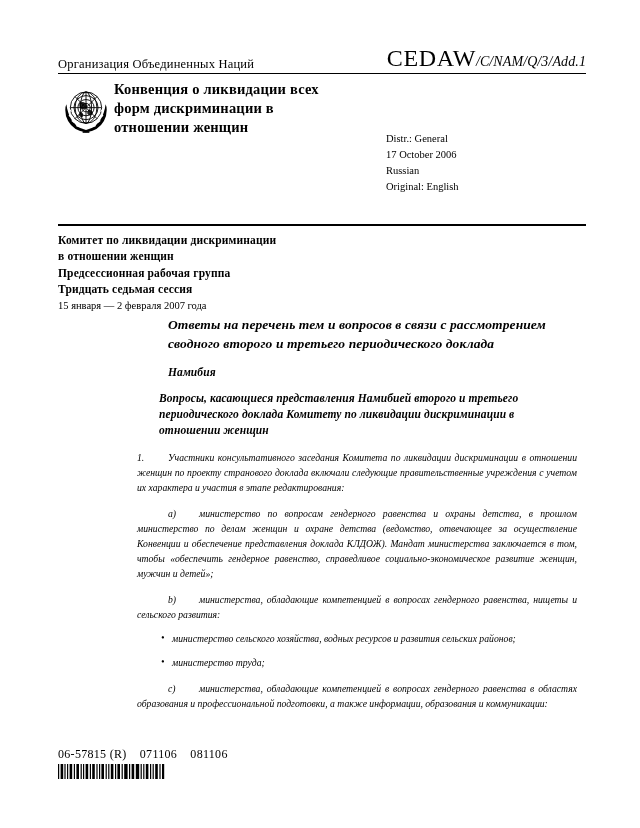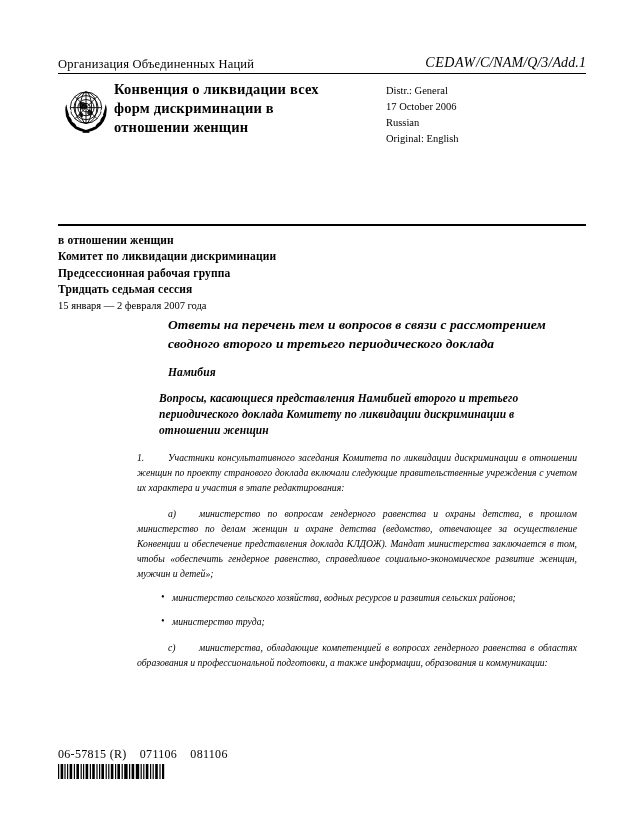--- a/index.html
+++ b/index.html
@@ -43,24 +43,23 @@
     letter-spacing: 0.2px;
     line-height: 1;
     white-space: nowrap;
   }
   .symbol-wrap {
     display: flex;
     align-items: baseline;
     white-space: nowrap;
   }
   .symbol-main {
-    font-size: 14px;
+    font-size: 24px;
     letter-spacing: 0.6px;
     line-height: 1;
-    font-style: italic;
   }
   .symbol-sub {
     font-size: 14px;
     line-height: 1;
     letter-spacing: 0.1px;
     font-style: italic;
   }
   .rule-thin {
     position: absolute;
     left: 58px;
@@ -92,20 +91,21 @@
     font-size: 14.5px;
     line-height: 1.30;
     letter-spacing: 0.2px;
   }
   .distr-block {
     margin-left: 36px;
     flex: 1 1 auto;
     font-size: 10.5px;
     line-height: 1.52;
     padding-top: 3px;
+    margin-top: 48px;
   }
   .distr-block div { white-space: nowrap; }
 
   
   .rule-thick {
     position: absolute;
     left: 58px;
     top: 224px;
     width: 528px;
     height: 2px;
@@ -307,22 +307,22 @@
       <div>Distr.: General</div>
       <div>17 October 2006</div>
       <div>Russian</div>
       <div>Original: English</div>
     </div>
   </div>
 
   <div class="rule-thick"></div>
 
   <div class="committee">
+    <div class="c-line">Комитет по ликвидации дискриминации</div>
     <div class="c-line">в отношении женщин</div>
-    <div class="c-line">Комитет по ликвидации дискриминации</div>
     <div class="c-line">Предсессионная рабочая группа</div>
     <div class="c-line">Тридцать седьмая сессия</div>
     <div class="c-session">15 января — 2 февраля 2007 года</div>
   </div>
 
   <div class="content">
 
     <div class="doc-title">Ответы на перечень тем и вопросов в связи с рассмотрением сводного второго и третьего периодического доклада</div>
 
     <div class="country">Намибия</div>
@@ -332,20 +332,23 @@
 
     <div class="para">
       <span class="num">1.</span>
       <span class="ptext">Участники консультативного заседания Комитета по ликвидации дискриминации в отношении женщин по проекту странового доклада включали следующие правительственные учреждения с учетом их характера и участия в этапе редактирования:</span>
     </div>
 
     <div class="para lettered">
       <span class="ptext"><span class="lead">a)</span><span>министерство по вопросам гендерного равенства и охраны детства, в прошлом министерство по делам женщин и охране детства (ведомство, отвечающее за осуществление Конвенции и обеспечение представления доклада КЛДОЖ). Мандат министерства заключается в том, чтобы «обеспечить гендерное равенство, справедливое социально-экономическое развитие женщин, мужчин и детей»;</span></span>
     </div>
 
+    <div class="para lettered">
+      <span class="ptext"><span class="lead">b)</span><span>министерства, обладающие компетенцией в вопросах гендерного равенства, нищеты и сельского развития:</span></span>
+    </div>
 
     <ul class="bullets">
       <li>министерство сельского хозяйства, водных ресурсов и развития сельских районов;</li>
       <li>министерство труда;</li>
     </ul>
 
     <div class="para lettered">
       <span class="ptext"><span class="lead">c)</span><span>министерства, обладающие компетенцией в вопросах гендерного равенства в областях образования и профессиональной подготовки, а также информации, образования и коммуникации:</span></span>
     </div>
 

